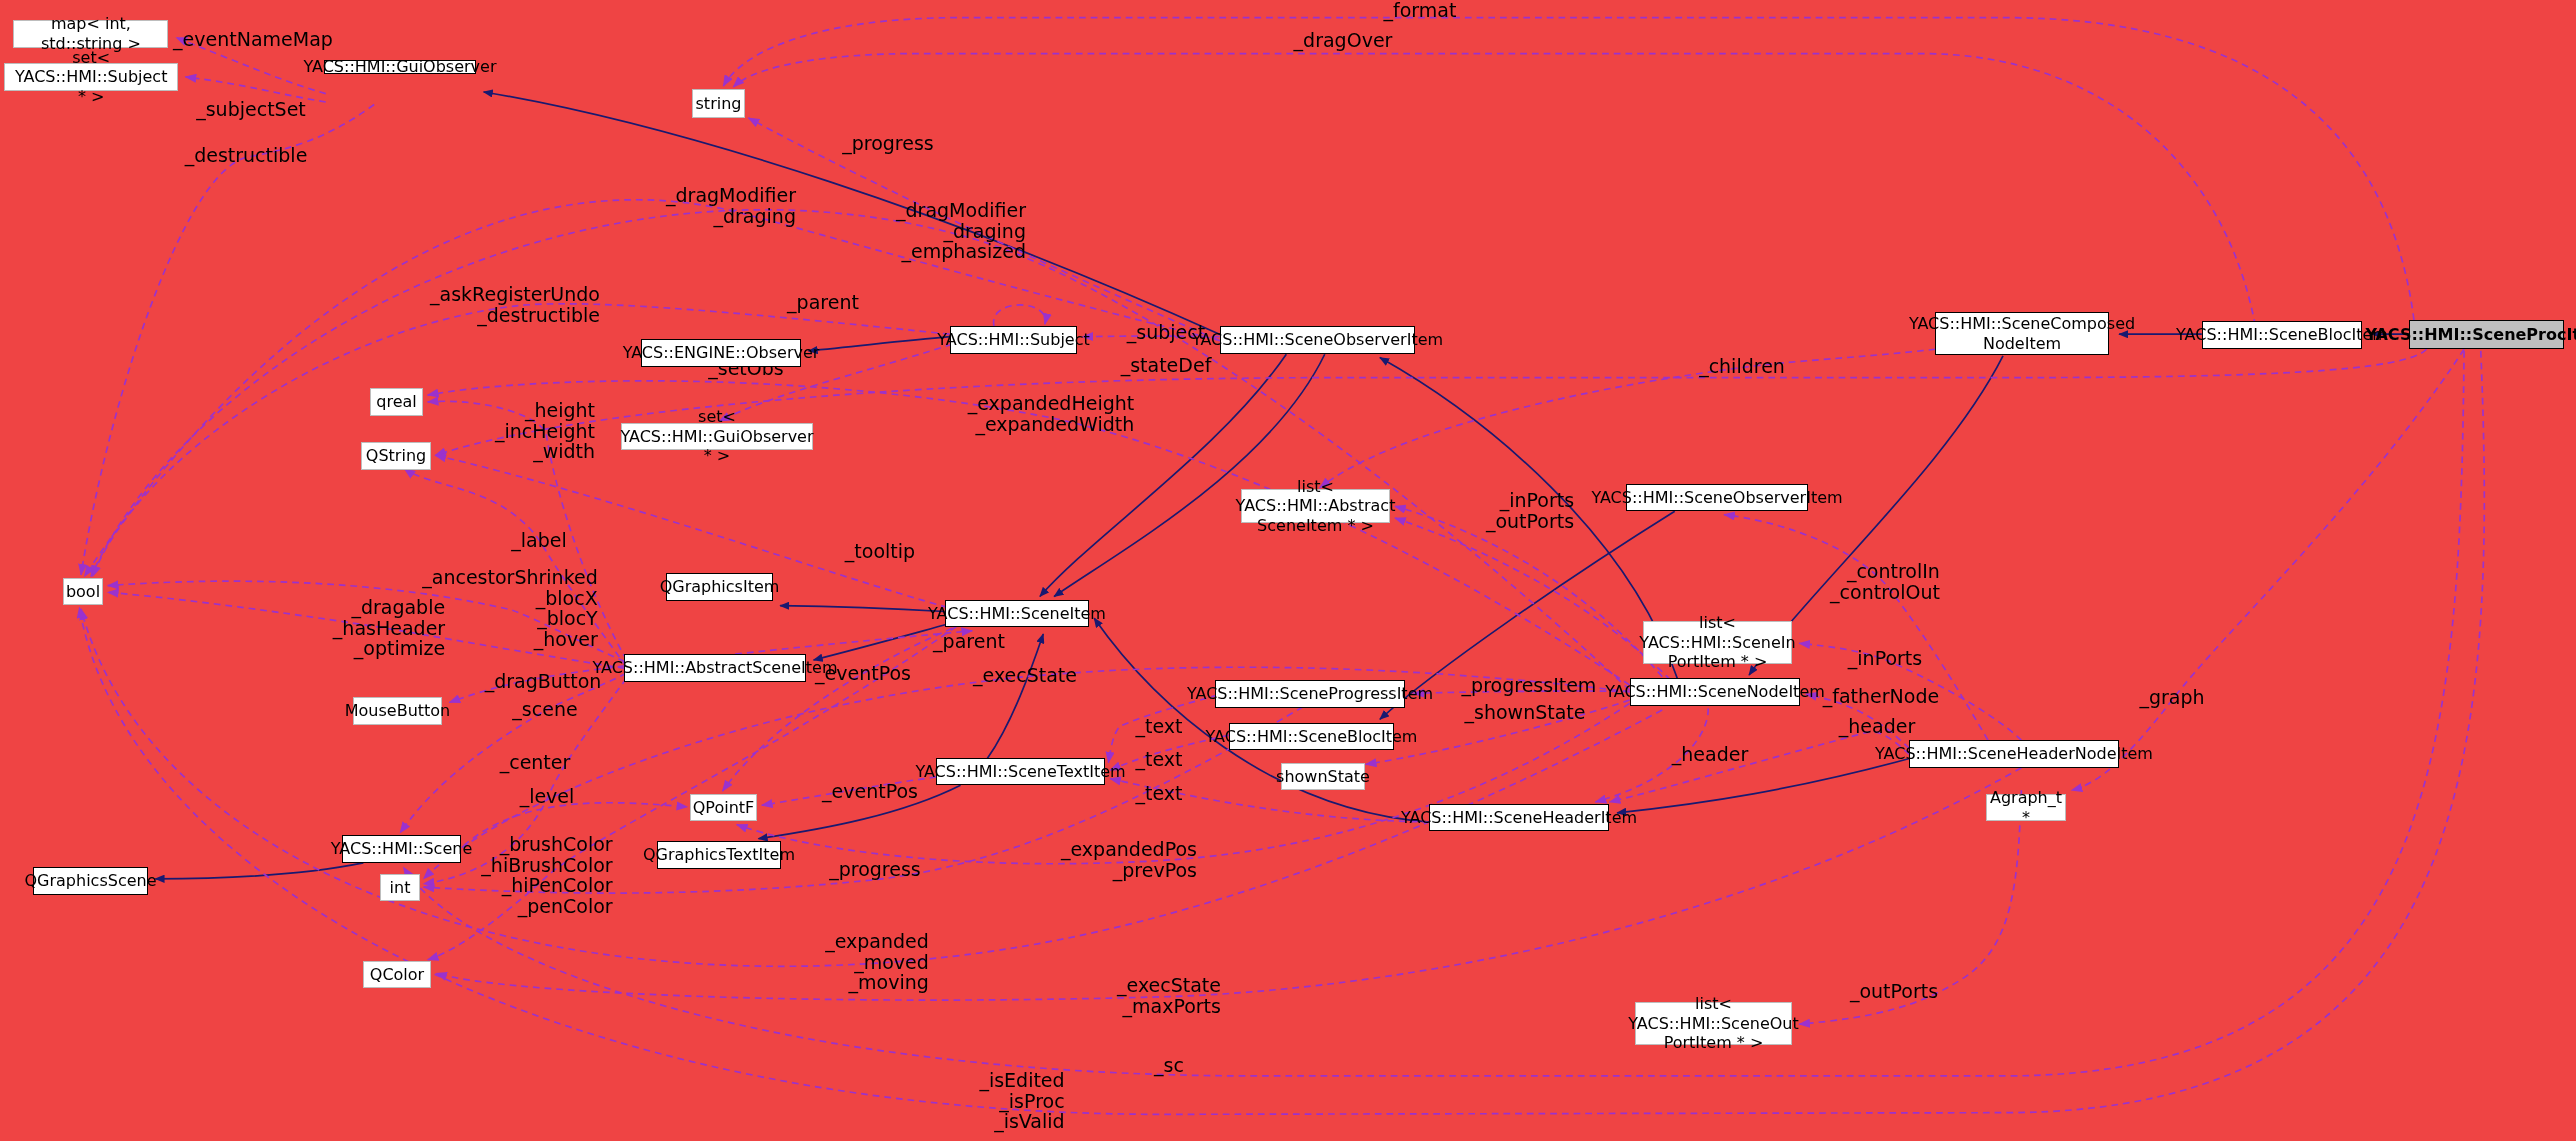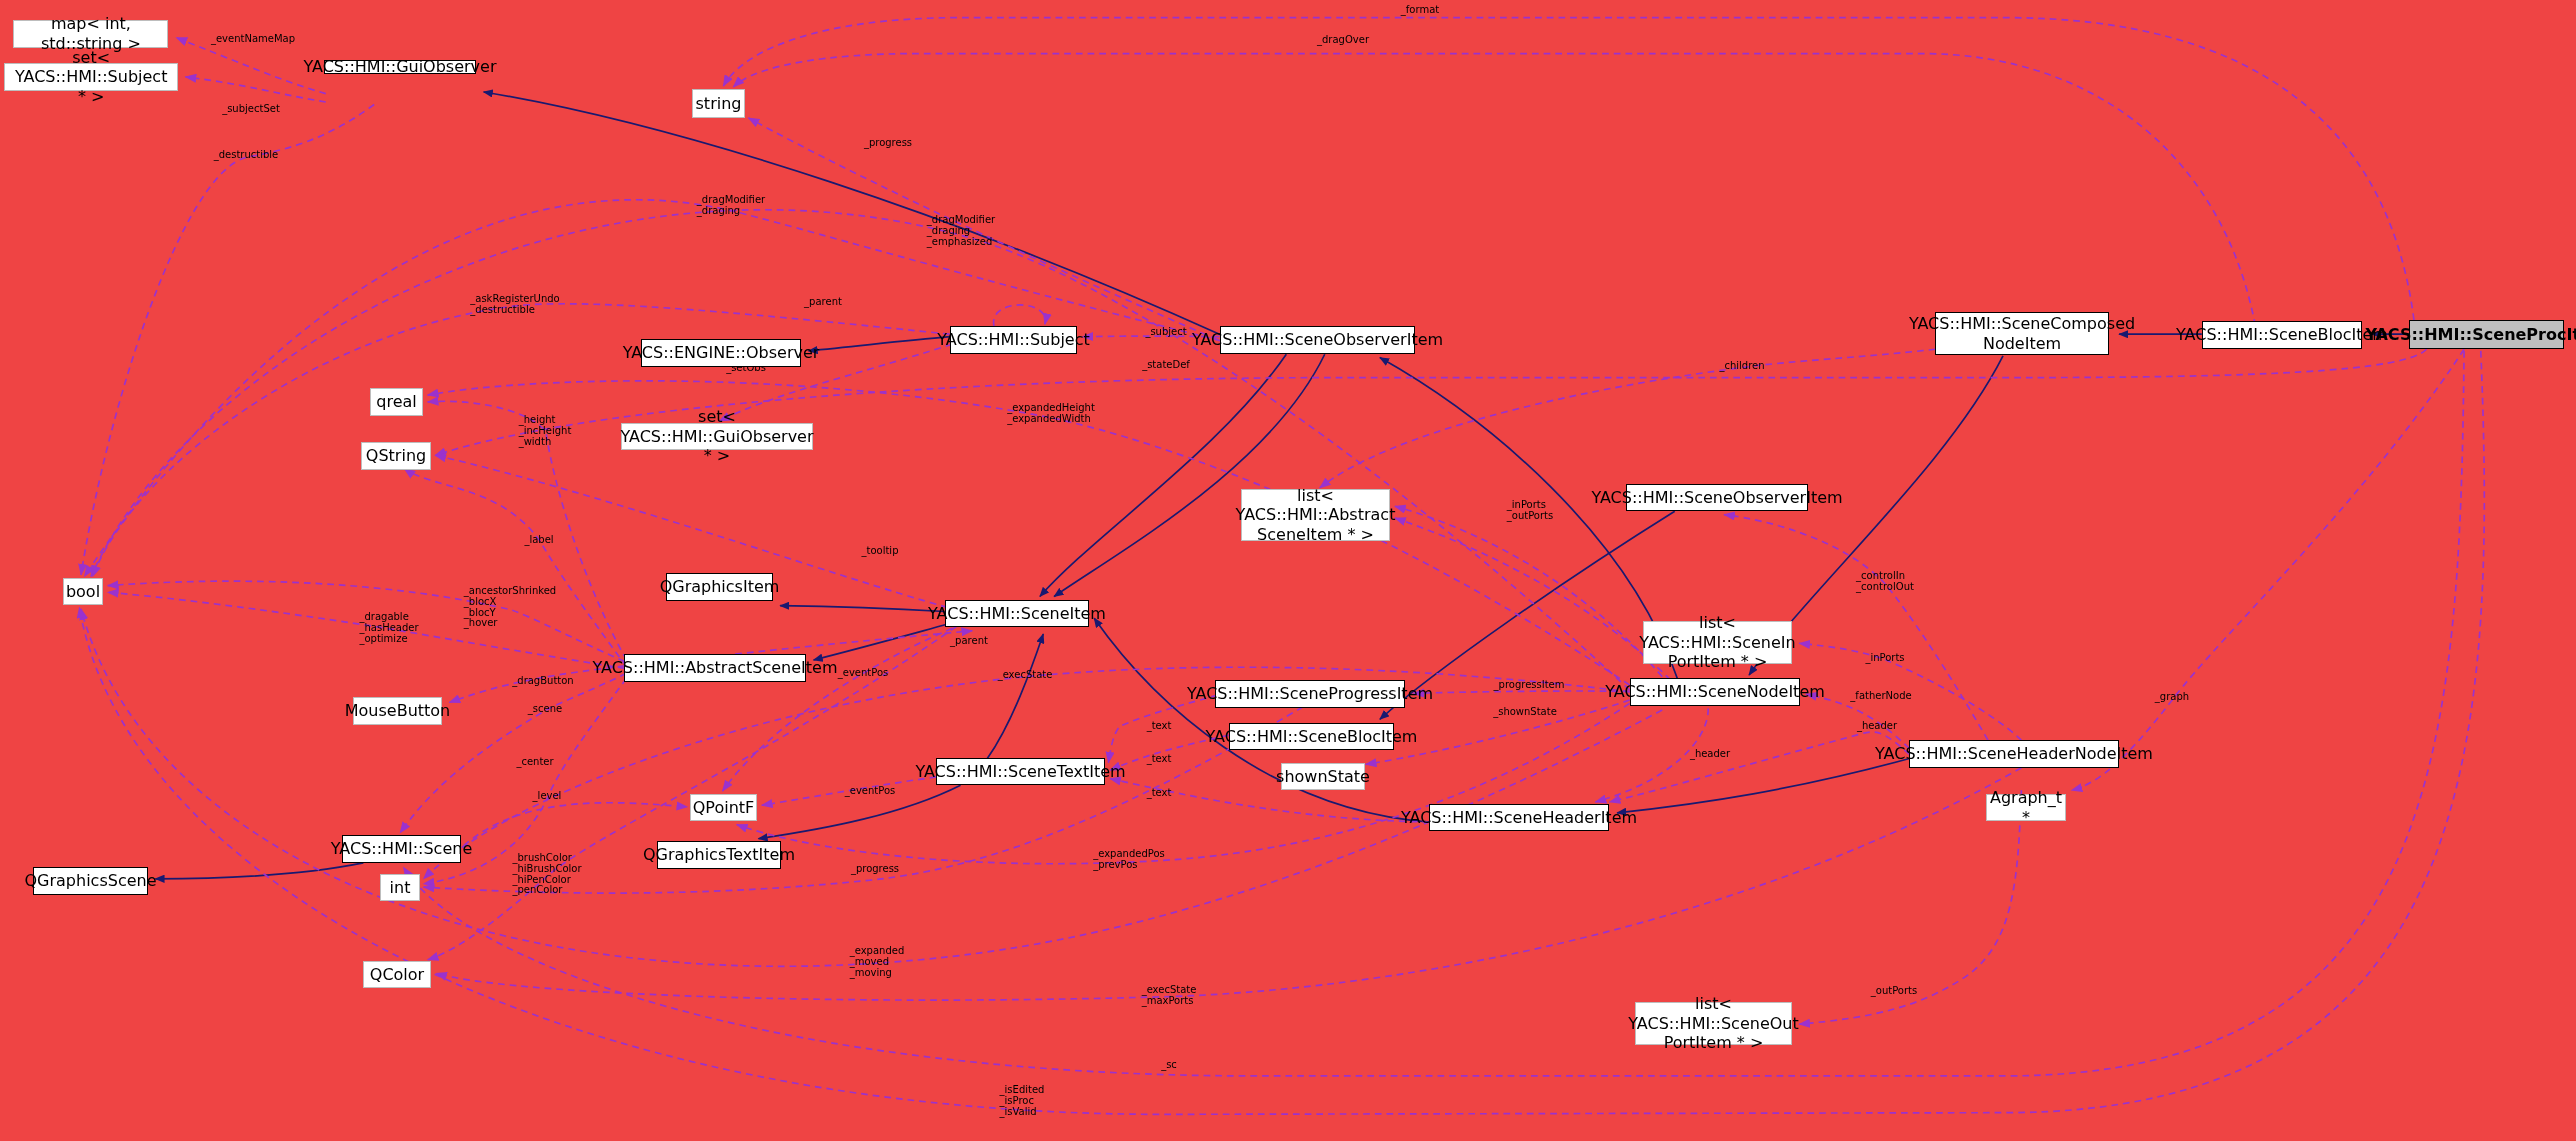--- a/index.html
+++ b/index.html
@@ -5,22 +5,22 @@
   html,body{margin:0;padding:0;background:#ffffff;}
   #canvas{position:relative;width:2576px;height:1142px;background:#ef4444;overflow:hidden;
           font-family:"DejaVu Sans",sans-serif;}
   #edges{position:absolute;left:0;top:0;width:2576px;height:1142px;z-index:1;}
   .node{position:absolute;z-index:3;background:#ffffff;display:flex;align-items:center;justify-content:center;
         text-align:center;font-size:16px;color:#000;line-height:1.22;white-space:pre-line;
         padding:0 4.2px;box-sizing:border-box;cursor:pointer;}
   .node.black{border:1.7px solid #000000;}
   .node.gray{border:0.8px solid #bdbdbd;}
   .node.selected{background:#bfbfbf;font-weight:bold;}
-  .elabel{position:absolute;z-index:2;transform:translate(-50%,-50%);font-size:10px;color:#000;
-          white-space:pre;text-align:left;line-height:1.08;}
+  .elabel{position:absolute;z-index:2;transform:translate(-50%,-50%);font-size:19px;color:#000;
+          white-space:pre;text-align:right;line-height:1.08;}
 </style>
 </head>
 <body>
 
 <div id="canvas">
 
   <svg id="edges" width="2576" height="1142" viewBox="0 0 3084 1367">
     <defs>
       <marker id="aS" markerWidth="13" markerHeight="10" refX="11" refY="5" orient="auto" markerUnits="userSpaceOnUse">
         <path d="M0,0 L12,5 L0,10 z" fill="#191970"></path>
@@ -105,21 +105,21 @@
   <div class="node gray" style="left:13.4px;top:20px;width:155px;height:27.6px">map&lt; int, std::string &gt;</div>
   <div class="node gray" style="left:4.2px;top:63px;width:174px;height:27.6px">set&lt; YACS::HMI::Subject * &gt;</div>
   <div class="node black" style="left:324px;top:60px;width:152px;height:14px">YACS::HMI::GuiObserver</div>
   <div class="node gray" style="left:692px;top:89px;width:53px;height:29px">string</div>
   <div class="node black" style="left:641px;top:339px;width:160px;height:27.6px">YACS::ENGINE::Observer</div>
   <div class="node black" style="left:950px;top:326px;width:127px;height:27.6px">YACS::HMI::Subject</div>
   <div class="node black" style="left:1220px;top:326px;width:195px;height:27.6px">YACS::HMI::SceneObserverItem</div>
   <div class="node gray" style="left:370px;top:388px;width:53px;height:27.6px">qreal</div>
   <div class="node gray" style="left:361px;top:442px;width:70px;height:27.6px">QString</div>
   <div class="node gray" style="left:621px;top:423px;width:192px;height:27px">set&lt; YACS::HMI::GuiObserver * &gt;</div>
-  <div class="node gray" style="left:1241px;top:489px;width:149px;height:52px">list&lt; YACS::HMI::Abstract
+  <div class="node gray" style="left:1241px;top:489px;width:149px;height:34px">list&lt; YACS::HMI::Abstract
 SceneItem * &gt;</div>
   <div class="node black" style="left:1626px;top:484px;width:182px;height:27px">YACS::HMI::SceneObserverItem</div>
   <div class="node black" style="left:666px;top:573px;width:107px;height:27.6px">QGraphicsItem</div>
   <div class="node black" style="left:945px;top:600px;width:144px;height:27px">YACS::HMI::SceneItem</div>
   <div class="node black" style="left:624px;top:654px;width:182px;height:27.6px">YACS::HMI::AbstractSceneItem</div>
   <div class="node gray" style="left:353px;top:697px;width:89px;height:27.6px">MouseButton</div>
   <div class="node black" style="left:1215px;top:680px;width:190px;height:28px">YACS::HMI::SceneProgressItem</div>
   <div class="node black" style="left:1229px;top:723px;width:165px;height:27px">YACS::HMI::SceneBlocItem</div>
   <div class="node gray" style="left:1281px;top:763px;width:84px;height:27px">shownState</div>
   <div class="node gray" style="left:1643px;top:621px;width:149px;height:43px">list&lt; YACS::HMI::SceneIn

